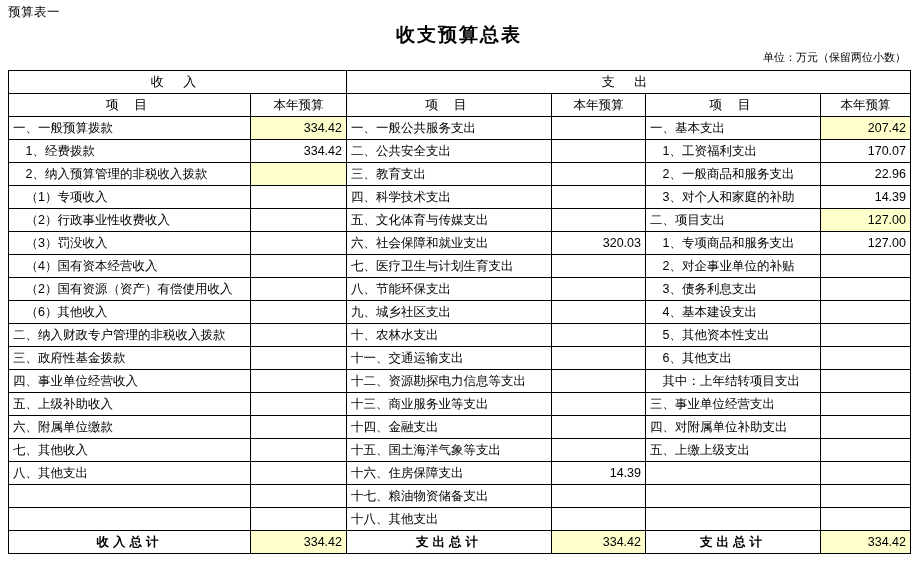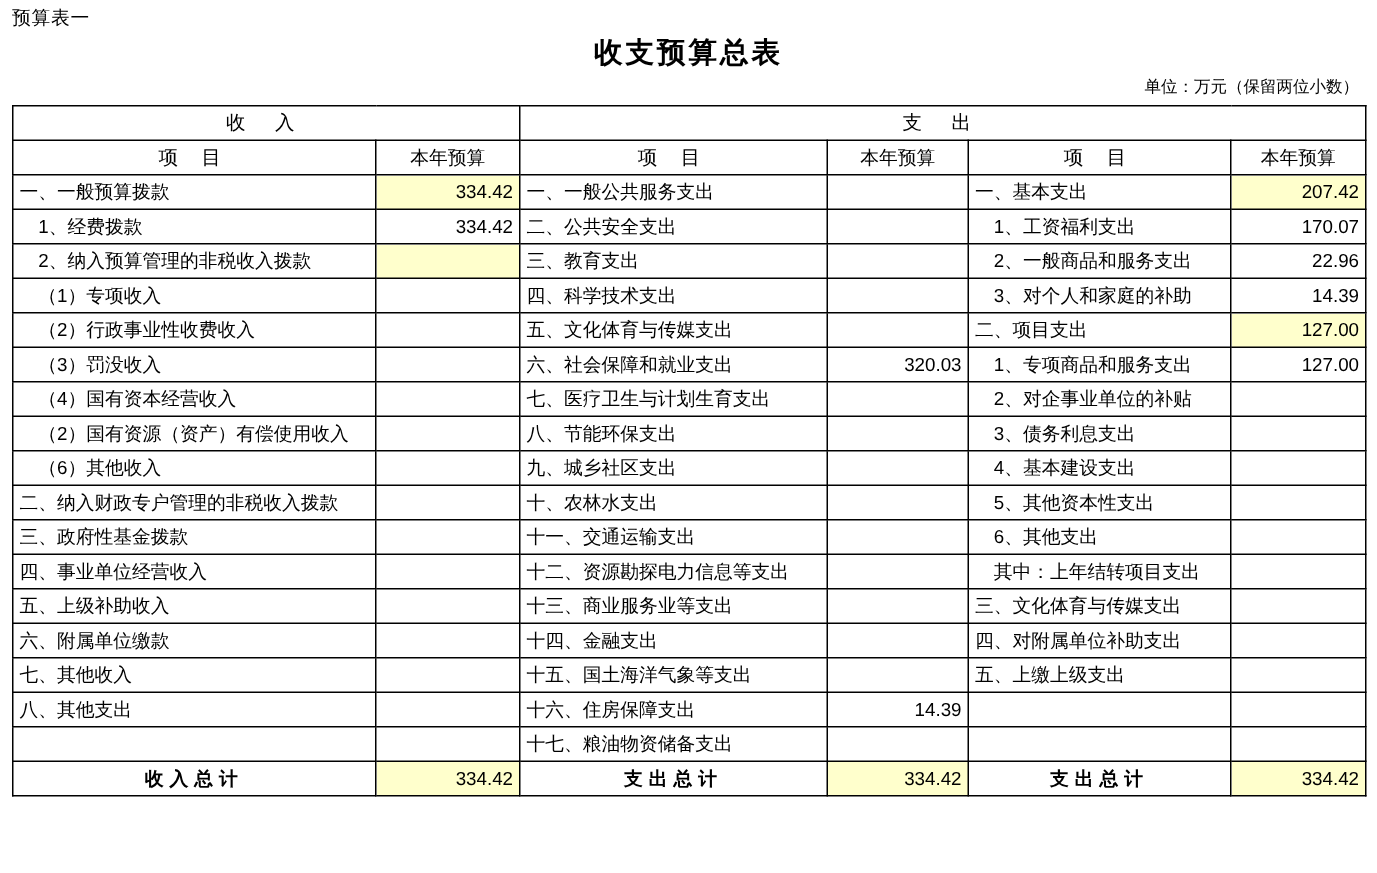--- a/index.html
+++ b/index.html
@@ -195,21 +195,21 @@
           <td class="item">十二、资源勘探电力信息等支出</td>
           <td class="num"></td>
           <td class="item">　其中：上年结转项目支出</td>
           <td class="num"></td>
         </tr>
         <tr>
           <td class="item">五、上级补助收入</td>
           <td class="num"></td>
           <td class="item">十三、商业服务业等支出</td>
           <td class="num"></td>
-          <td class="item">三、文化体育与传媒支出</td>
+          <td class="item">三、事业单位经营支出</td>
           <td class="num"></td>
         </tr>
         <tr>
           <td class="item">六、附属单位缴款</td>
           <td class="num"></td>
           <td class="item">十四、金融支出</td>
           <td class="num"></td>
           <td class="item">四、对附属单位补助支出</td>
           <td class="num"></td>
         </tr>
@@ -231,20 +231,28 @@
         </tr>
         <tr>
           <td class="item"></td>
           <td class="num"></td>
           <td class="item">十七、粮油物资储备支出</td>
           <td class="num"></td>
           <td class="item"></td>
           <td class="num"></td>
         </tr>
         <tr>
+          <td class="item"></td>
+          <td class="num"></td>
+          <td class="item">十八、其他支出</td>
+          <td class="num"></td>
+          <td class="item"></td>
+          <td class="num"></td>
+        </tr>
+        <tr>
           <td class="total-label">收入总计</td>
           <td class="num hl">334.42</td>
           <td class="total-label">支出总计</td>
           <td class="num hl">334.42</td>
           <td class="total-label">支出总计</td>
           <td class="num hl">334.42</td>
         </tr>
       </tbody>
   </table>
 

